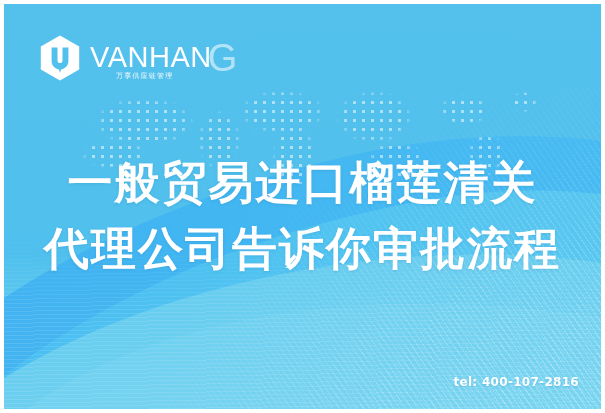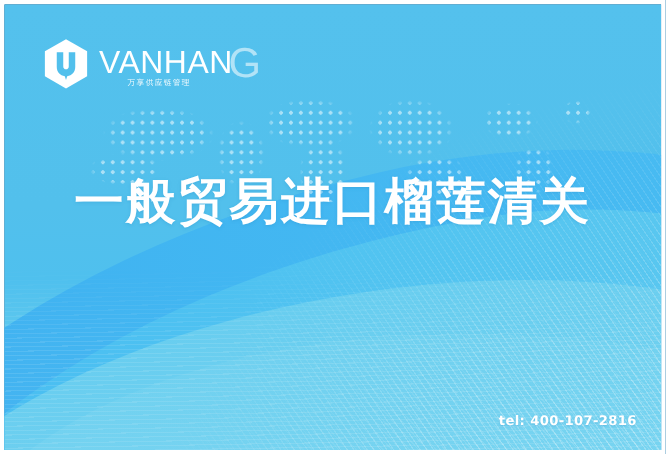--- a/index.html
+++ b/index.html
@@ -230,17 +230,18 @@
       </svg>
     </span>
     <span class="logo-text">
       <span class="logo-word"><span>VANHAN</span><span class="g-big">G</span></span>
       <span class="logo-sub">万享供应链管理</span>
     </span>
   </div>
 
   <div class="headline">
     <span class="line">一般贸易进口榴莲清关</span>
+    <span class="line">代理公司告诉你审批流程</span>
   </div>
 
   <div class="tel">tel: 400-107-2816</div>
 
 </div>
 
 </body></html>

